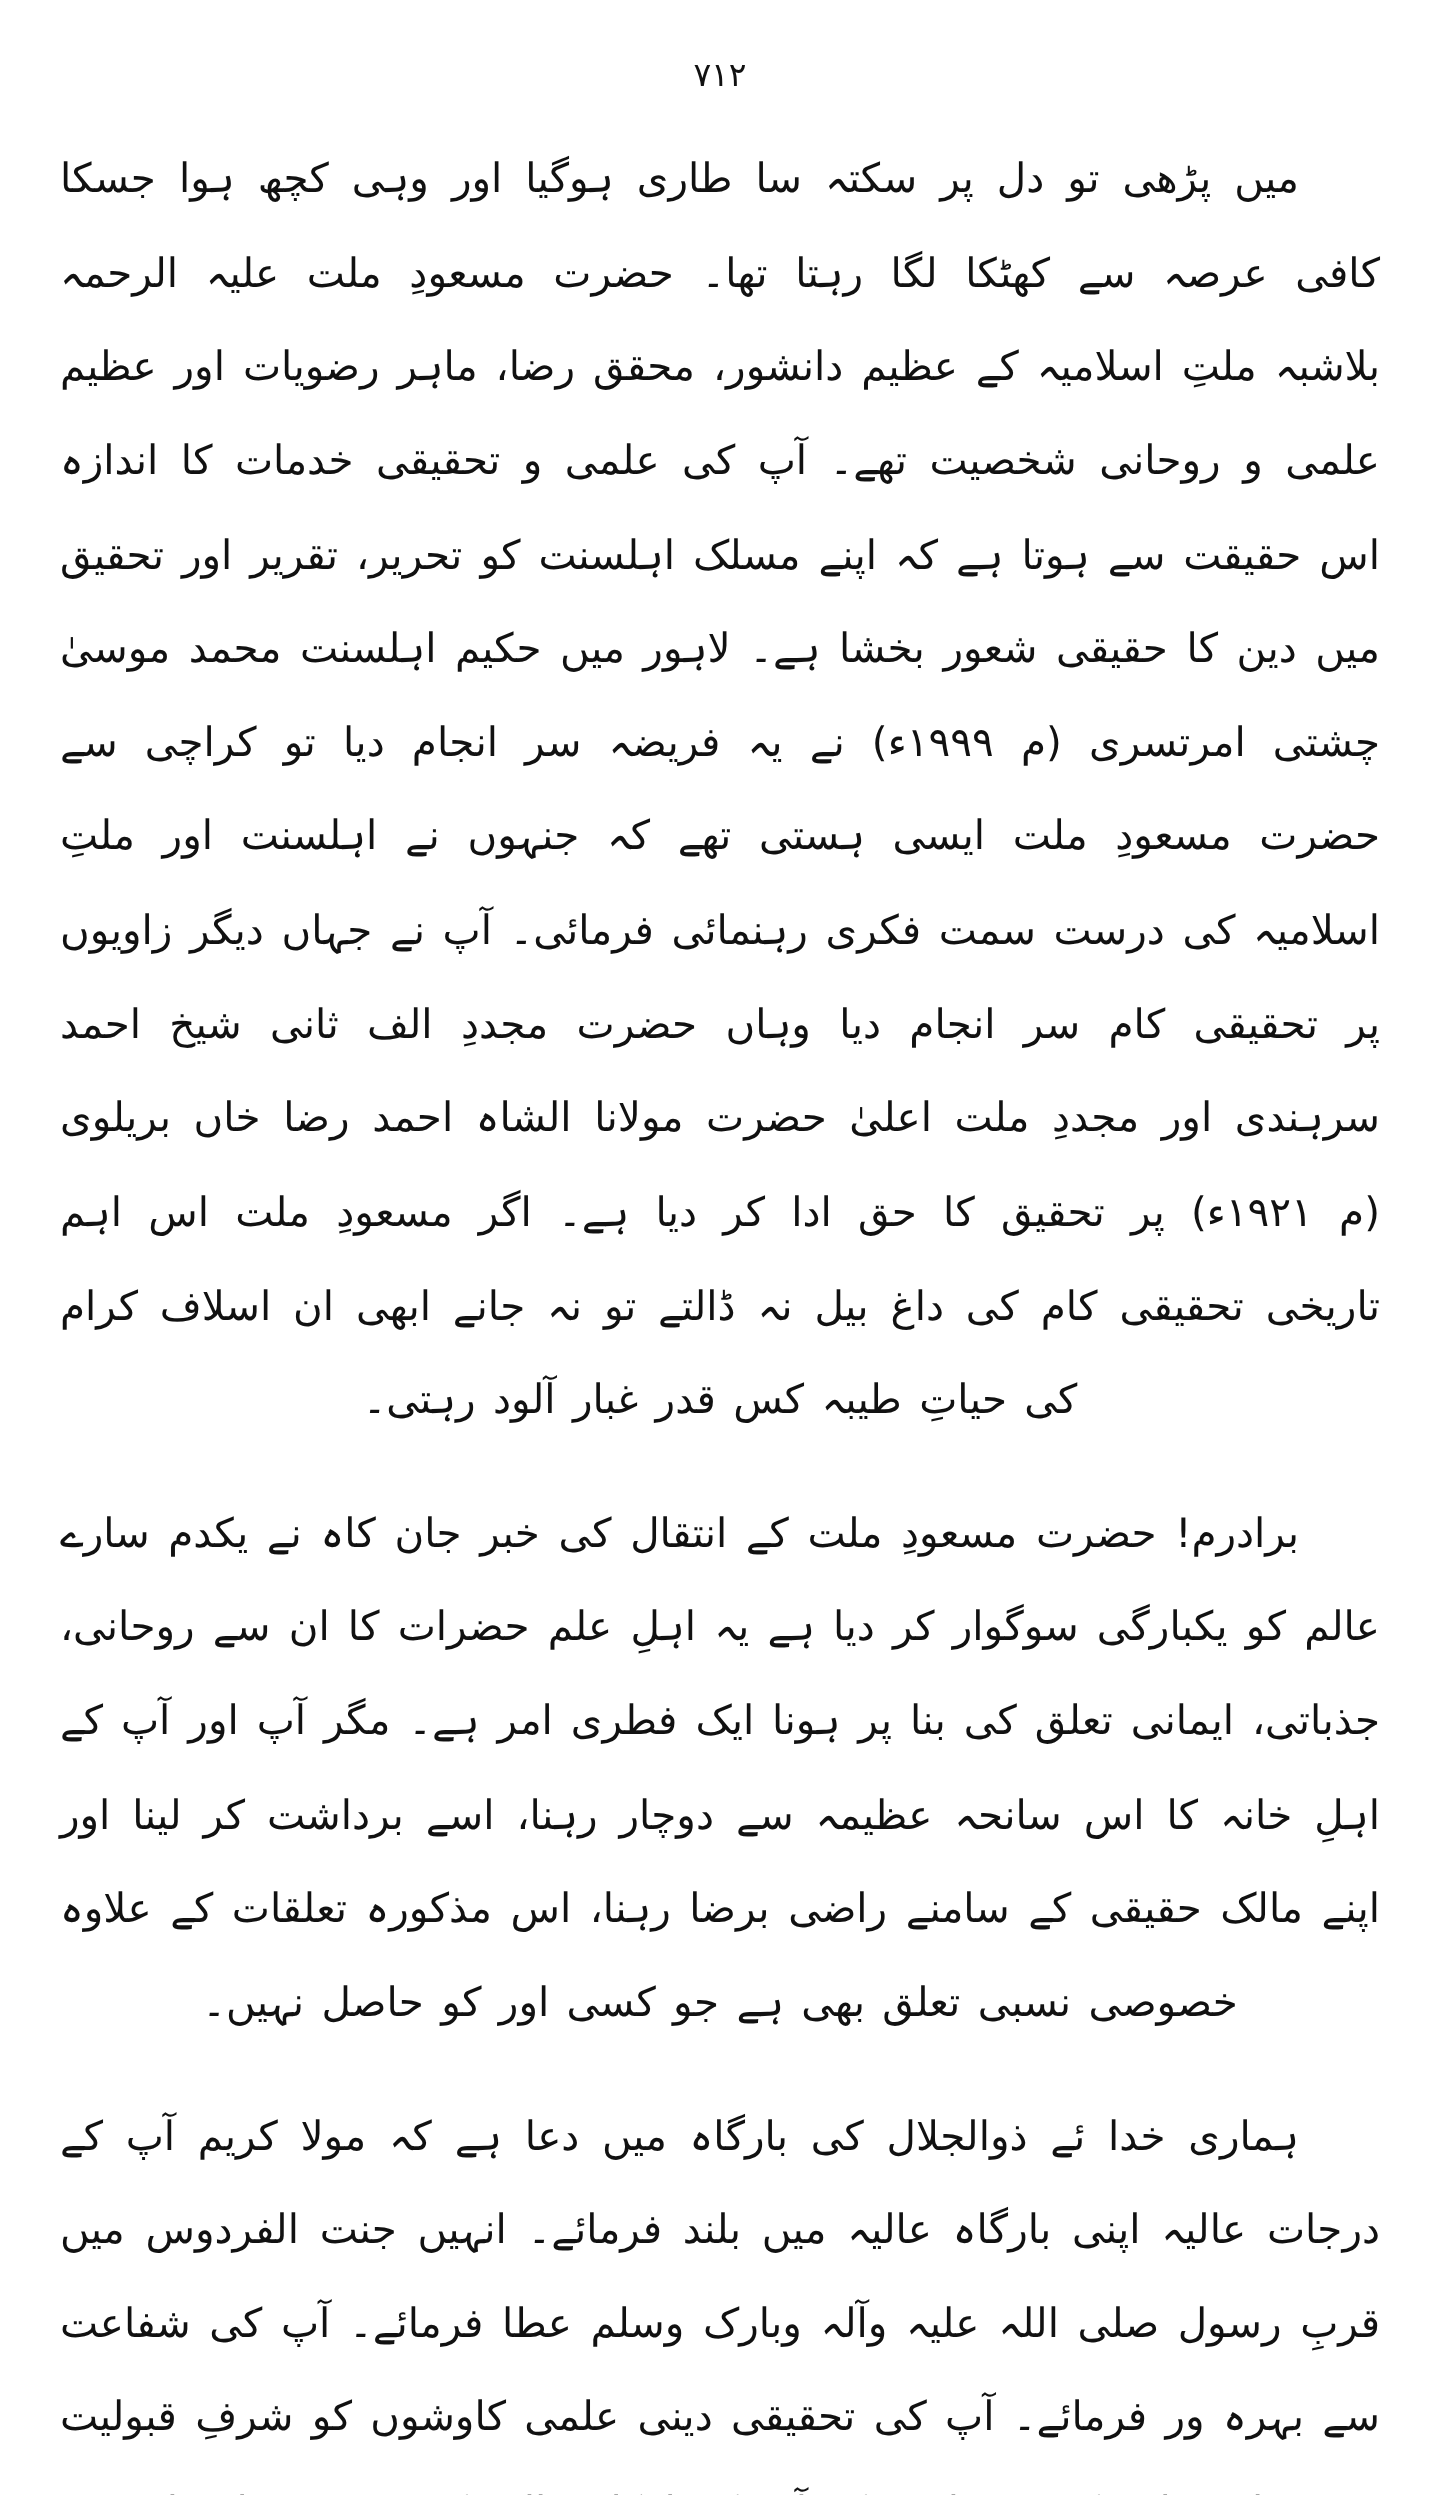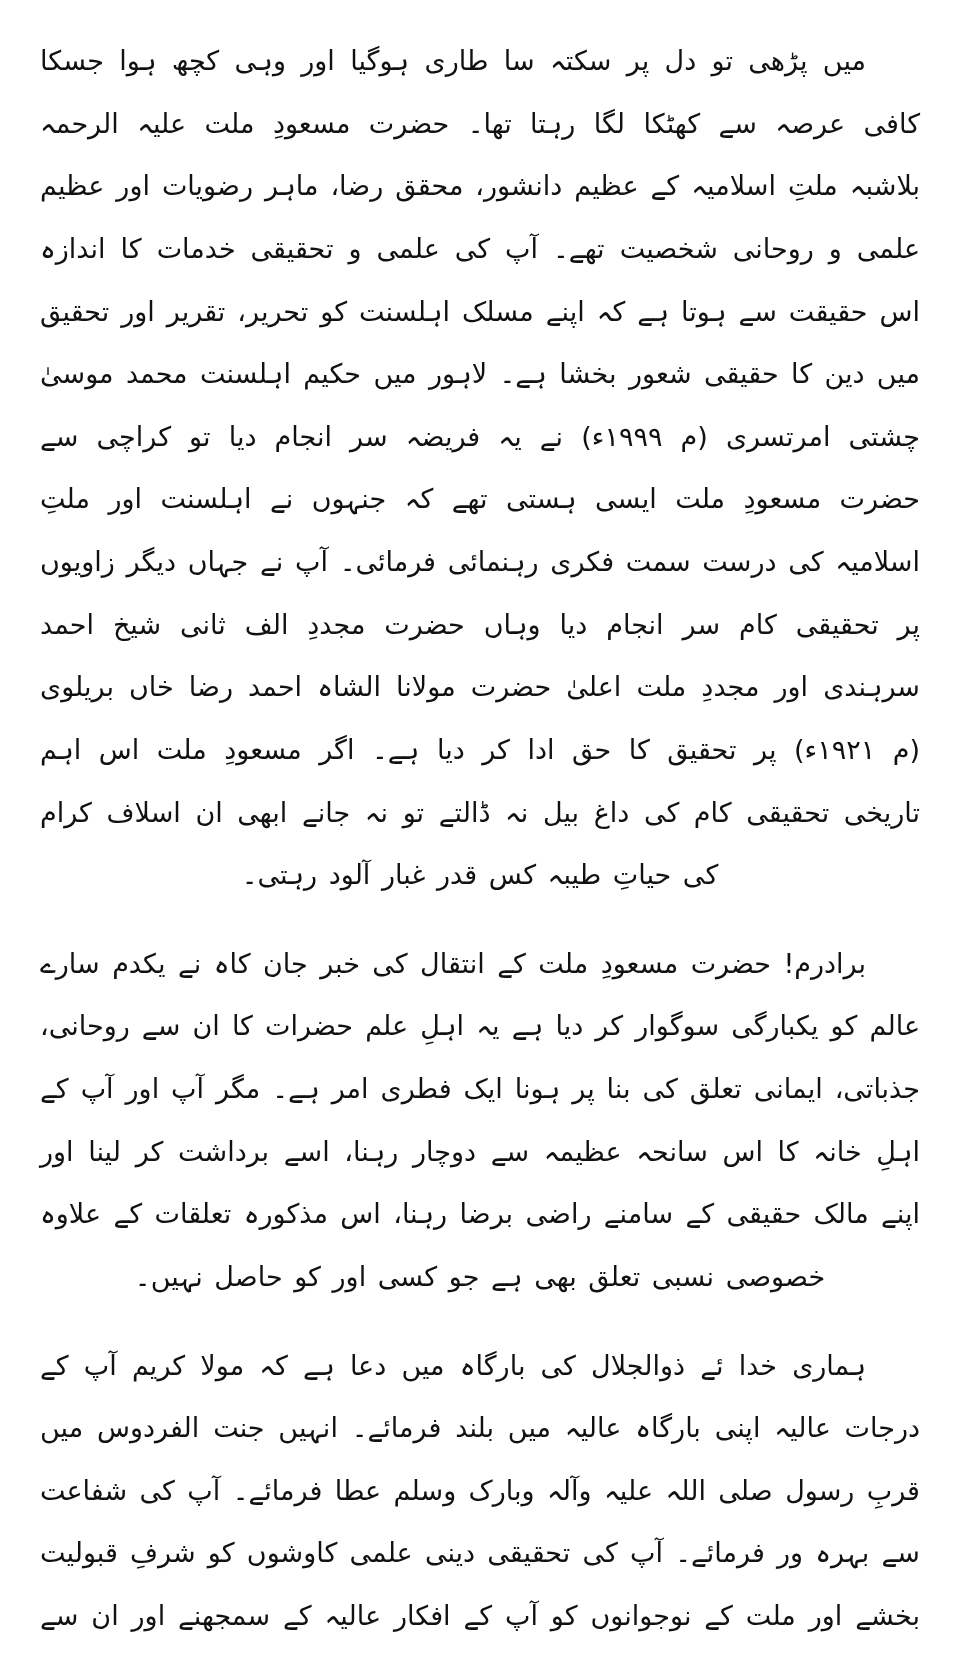--- a/index.html
+++ b/index.html
@@ -46,18 +46,19 @@
   .para:last-child {
     margin-bottom: 0;
   }
   
   .body-text { transform: none; }
 </style>
 </head>
 <body>
 
 <div class="page">
+  <div class="page-number">۷۱۲</div>
   <div class="body-text">
     <p class="para">میں پڑھی تو دل پر سکتہ سا طاری ہوگیا اور وہی کچھ ہوا جسکا کافی عرصہ سے کھٹکا لگا رہتا تھا۔ حضرت مسعودِ ملت علیہ الرحمہ بلاشبہ ملتِ اسلامیہ کے عظیم دانشور، محقق رضا، ماہر رضویات اور عظیم علمی و روحانی شخصیت تھے۔ آپ کی علمی و تحقیقی خدمات کا اندازہ اس حقیقت سے ہوتا ہے کہ اپنے مسلک اہلسنت کو تحریر، تقریر اور تحقیق میں دین کا حقیقی شعور بخشا ہے۔ لاہور میں حکیم اہلسنت محمد موسیٰ چشتی امرتسری (م ۱۹۹۹ء) نے یہ فریضہ سر انجام دیا تو کراچی سے حضرت مسعودِ ملت ایسی ہستی تھے کہ جنہوں نے اہلسنت اور ملتِ اسلامیہ کی درست سمت فکری رہنمائی فرمائی۔ آپ نے جہاں دیگر زاویوں پر تحقیقی کام سر انجام دیا وہاں حضرت مجددِ الف ثانی شیخ احمد سرہندی اور مجددِ ملت اعلیٰ حضرت مولانا الشاہ احمد رضا خاں بریلوی (م ۱۹۲۱ء) پر تحقیق کا حق ادا کر دیا ہے۔ اگر مسعودِ ملت اس اہم تاریخی تحقیقی کام کی داغ بیل نہ ڈالتے تو نہ جانے ابھی ان اسلاف کرام کی حیاتِ طیبہ کس قدر غبار آلود رہتی۔</p>
     <p class="para">برادرم! حضرت مسعودِ ملت کے انتقال کی خبر جان کاہ نے یکدم سارے عالم کو یکبارگی سوگوار کر دیا ہے یہ اہلِ علم حضرات کا ان سے روحانی، جذباتی، ایمانی تعلق کی بنا پر ہونا ایک فطری امر ہے۔ مگر آپ اور آپ کے اہلِ خانہ کا اس سانحہ عظیمہ سے دوچار رہنا، اسے برداشت کر لینا اور اپنے مالک حقیقی کے سامنے راضی برضا رہنا، اس مذکورہ تعلقات کے علاوہ خصوصی نسبی تعلق بھی ہے جو کسی اور کو حاصل نہیں۔</p>
     <p class="para">ہماری خدا ئے ذوالجلال کی بارگاہ میں دعا ہے کہ مولا کریم آپ کے درجات عالیہ اپنی بارگاہ عالیہ میں بلند فرمائے۔ انہیں جنت الفردوس میں قربِ رسول صلی اللہ علیہ وآلہ وبارک وسلم عطا فرمائے۔ آپ کی شفاعت سے بہرہ ور فرمائے۔ آپ کی تحقیقی دینی علمی کاوشوں کو شرفِ قبولیت بخشے اور ملت کے نوجوانوں کو آپ کے افکار عالیہ کے سمجھنے اور ان سے حقیقی طور پر بہرہ ور ہونے کی توفیق ارزاں فرمائے۔</p>
   </div>
 </div>
 
 </body></html>

